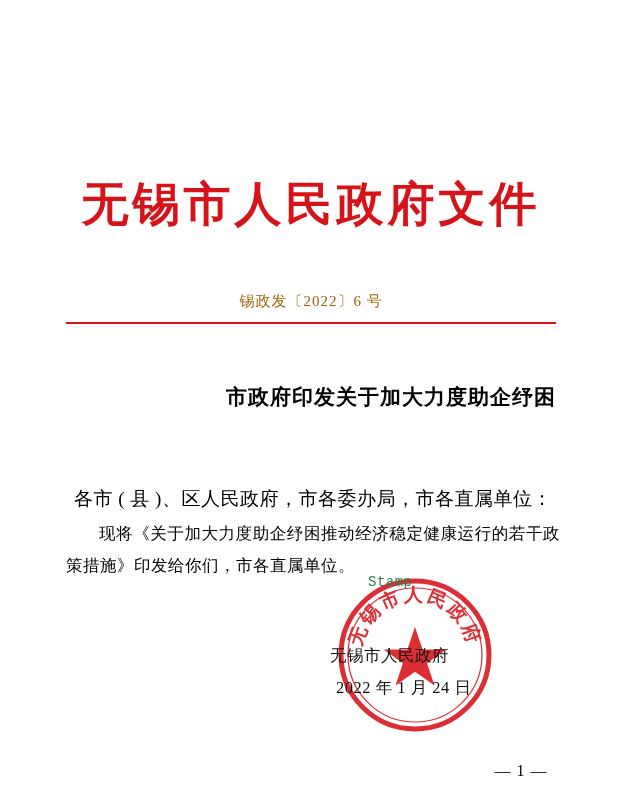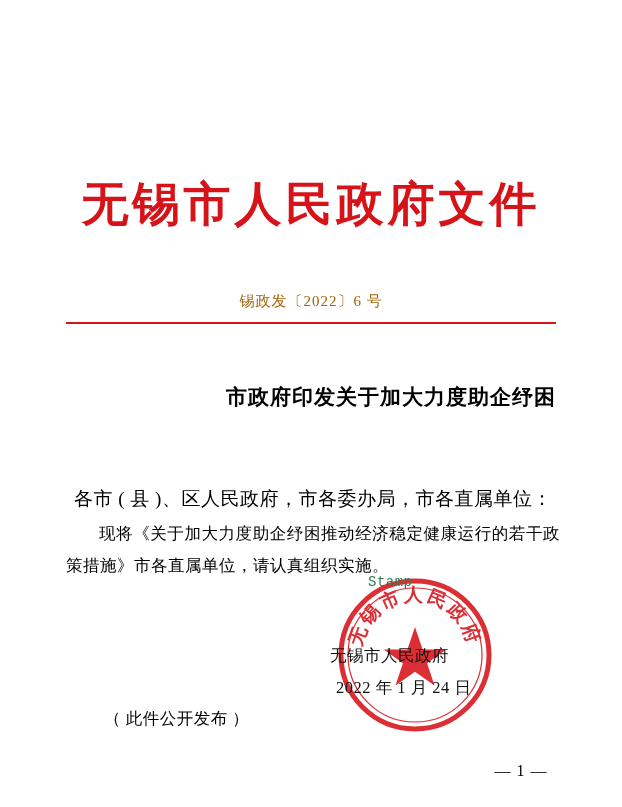--- a/index.html
+++ b/index.html
@@ -182,21 +182,21 @@
 
   <div class="red-rule"></div>
 
   <div class="doc-title">
     <span class="line">市政府印发关于加大力度助企纾困</span>
   </div>
 
   <div class="recipient">各市 ( 县 )、区人民政府，市各委办局，市各直属单位：</div>
 
   <div class="body-text">
-    <p>现将《关于加大力度助企纾困推动经济稳定健康运行的若干政策措施》市各直属单位，请认真组织实施。</p>
+    <p>现将《关于加大力度助企纾困推动经济稳定健康运行的若干政策措施》印发给你们，市各直属单位。</p>
   </div>
 
   <div class="seal">
     <svg class="seal-svg" viewBox="0 0 160 160" xmlns="http://www.w3.org/2000/svg">
       <circle cx="80" cy="80" r="74" fill="none" stroke="#d7131a" stroke-width="5"></circle>
       <circle cx="80" cy="80" r="67" fill="none" stroke="#d7131a" stroke-width="1.2"></circle>
 
       <polygon points="80,52 87.6,74.4 111.2,74.4 92.1,88.2 99.5,110.6 80,96.8 60.5,110.6 67.9,88.2 48.8,74.4 72.4,74.4" fill="#d7131a"></polygon>
 
       <defs>
@@ -208,19 +208,18 @@
     </svg>
   </div>
 
   <div class="stamp-label">Stamp</div>
 
   <div class="signature">
     <div>无锡市人民政府</div>
     <div class="sig-date">2022 年 1 月 24 日</div>
   </div>
 
-  <div class="public-note">（ 此件公开发布 ）</div>
 
   <div class="page-number">
     <span class="inner">— 1 —</span>
   </div>
 
 </div>
 
 </body></html>

